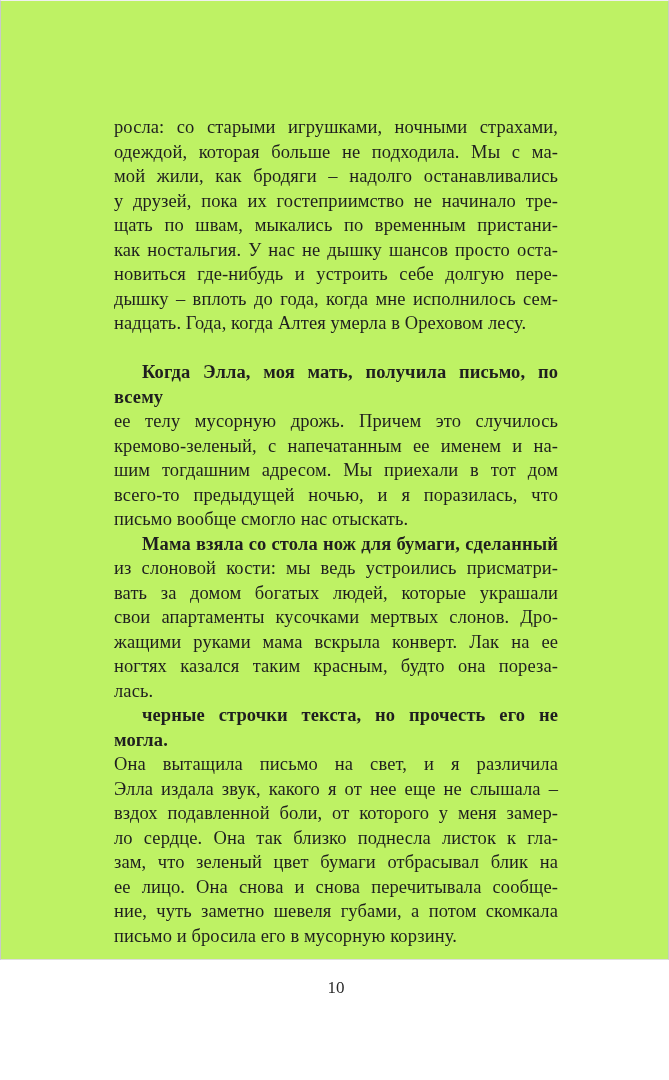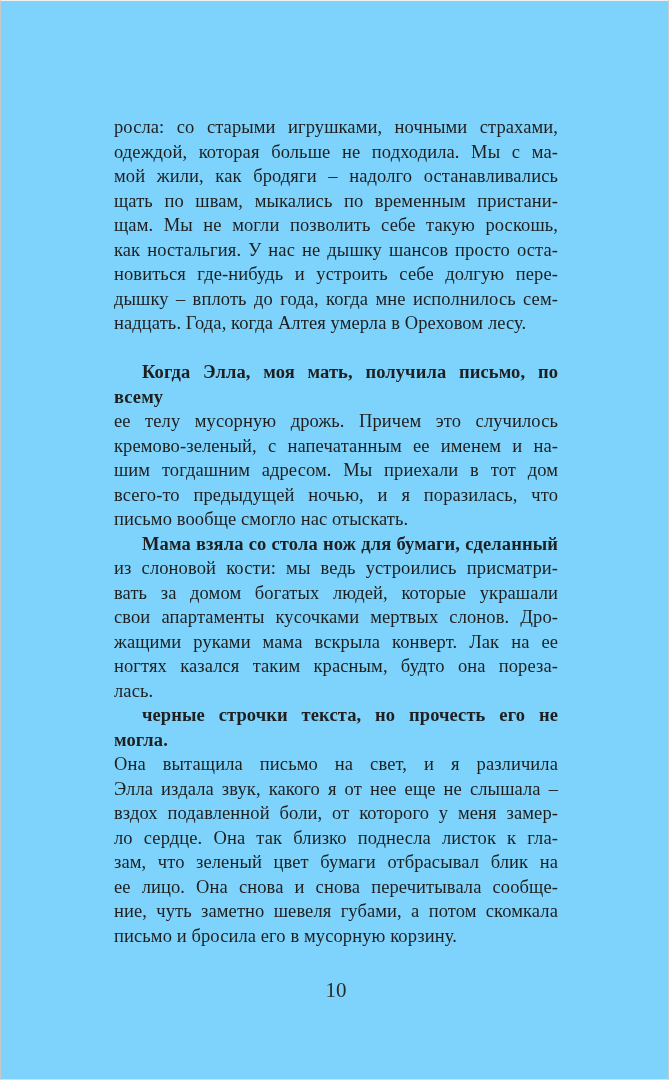--- a/index.html
+++ b/index.html
@@ -10,23 +10,23 @@
   body {
     width: 669px;
     height: 1080px;
     overflow: hidden;
     font-family: "Liberation Serif", "DejaVu Serif", serif;
     color: #1f1f1f;
   }
   .page {
     position: relative;
     width: 669px;
-    height: 1080px;
+    height: 960px;
     box-sizing: border-box;
-    background: #7dd3fc;
+    background: #bef264;
     border-left: 1px solid #c9c9c9;
     border-right: 1px solid #c9c9c9;
     border-bottom: 1px solid #dddddd;
     border-top: 1px solid #f0f0f0;
   }
   .text-block {
     position: absolute;
     left: 113px;
     top: 114px;
     width: 444px;
@@ -47,35 +47,35 @@
   .para.indent .line:first-child {
     text-indent: 28px;
     font-weight: bold;
   }
   .page-number {
     position: absolute;
     top: 977px;
     left: 113px;
     width: 444px;
     text-align: center;
-    font-size: 21px;
+    font-size: 17px;
     color: #2a2a2a;
   }
 </style>
 </head>
 <body>
 
 <div class="page">
   <div class="text-block">
       <div class="para">
         <div class="line">росла: со старыми игрушками, ночными страхами,</div>
         <div class="line">одеждой, которая больше не подходила. Мы с ма-</div>
         <div class="line">мой жили, как бродяги – надолго останавливались</div>
+        <div class="line">у друзей, пока их гостеприимство не начинало тре-</div>
         <div class="line">щать по швам, мыкались по временным пристани-</div>
-        <div class="line">щам. Мы не могли позволить себе такую роскошь,</div>
         <div class="line">как ностальгия. У нас не дышку шансов просто оста-</div>
         <div class="line">новиться где-нибудь и устроить себе долгую пере-</div>
         <div class="line">дышку – вплоть до года, когда мне исполнилось сем-</div>
         <div class="line last">надцать. Года, когда Алтея умерла в Ореховом лесу.</div>
       </div>
       <div class="para indent gap-before">
         <div class="line">Когда Элла, моя мать, получила письмо, по всему</div>
         <div class="line">ее телу мусорную дрожь. Причем это случилось</div>
         <div class="line">кремово-зеленый, с напечатанным ее именем и на-</div>
         <div class="line">шим тогдашним адресом. Мы приехали в тот дом</div>

